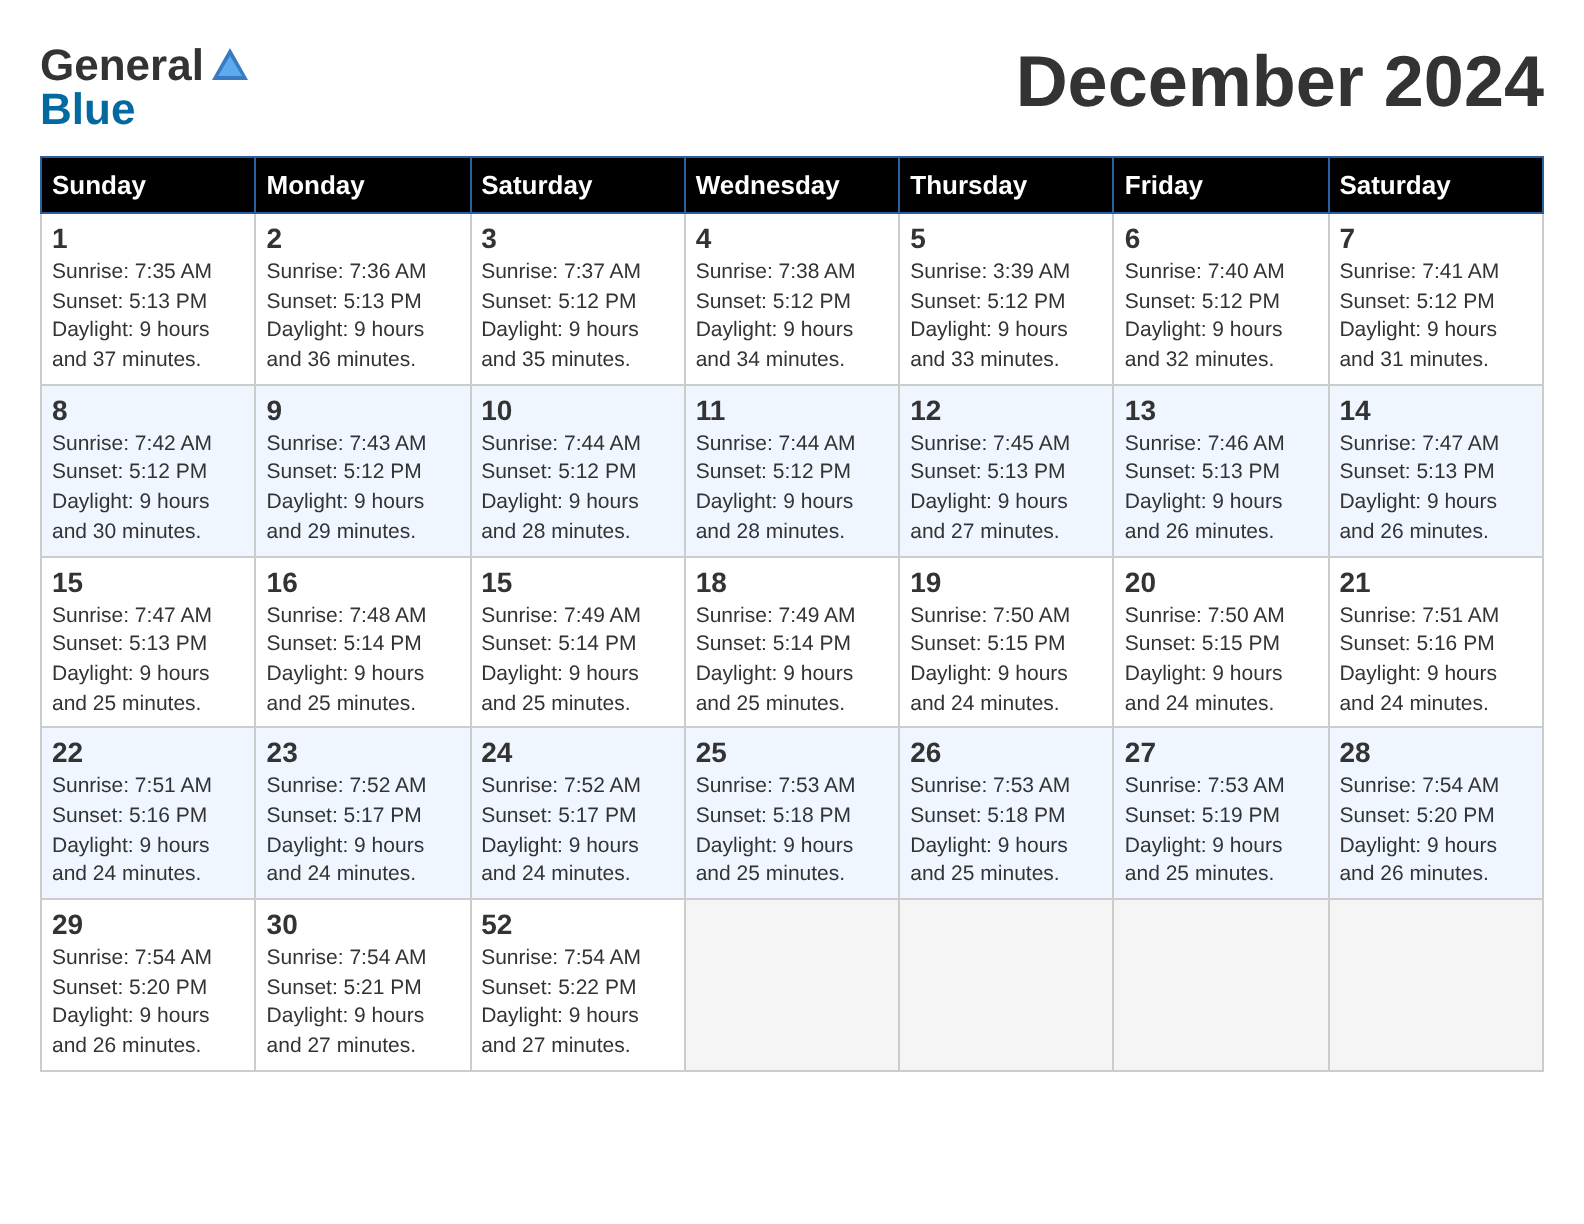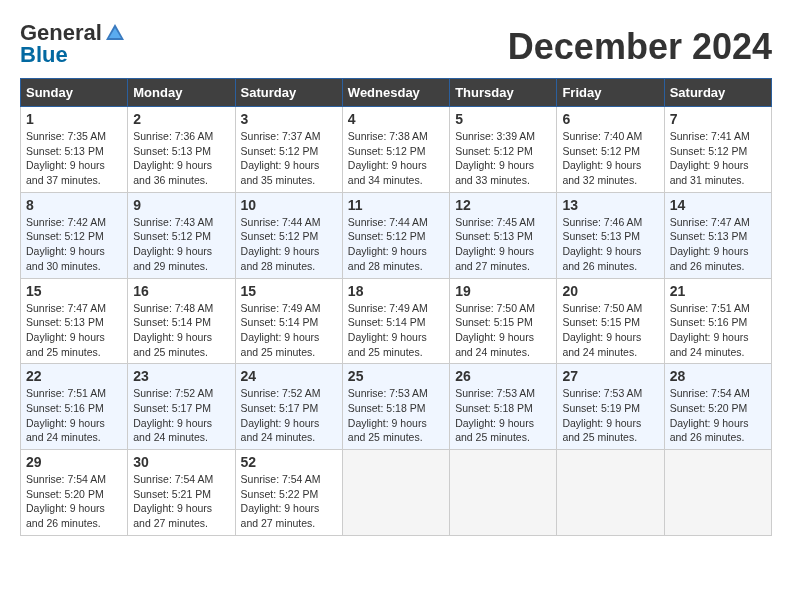--- a/index.html
+++ b/index.html
@@ -6,21 +6,21 @@
     body {
       font-family: Arial, sans-serif;
       background: #fff;
       width: 792px;
       min-height: 612px;
       padding: 20px;
     }
     .header {
       display: flex;
       justify-content: space-between;
-      align-items: flex-end;
+      align-items: flex-start;
       margin-bottom: 10px;
     }
     .logo {
       display: flex;
       flex-direction: column;
       align-items: flex-start;
     }
     .title-area {
       text-align: right;
       margin-left: 18px;
@@ -33,21 +33,21 @@
     .subtitle {
       font-size: 16px;
       color: #555;
     }
     table {
       width: 100%;
       border-collapse: collapse;
       font-size: 11px;
     }
     th {
-      background-color: #404040;
+      background-color: #000000;
       color: #fff;
       text-align: left;
       padding: 6px 5px;
       font-size: 13px;
       font-weight: bold;
       border: 1px solid #2a5f9e;
     }
     td {
       vertical-align: top;
       border: 1px solid #ccc;

